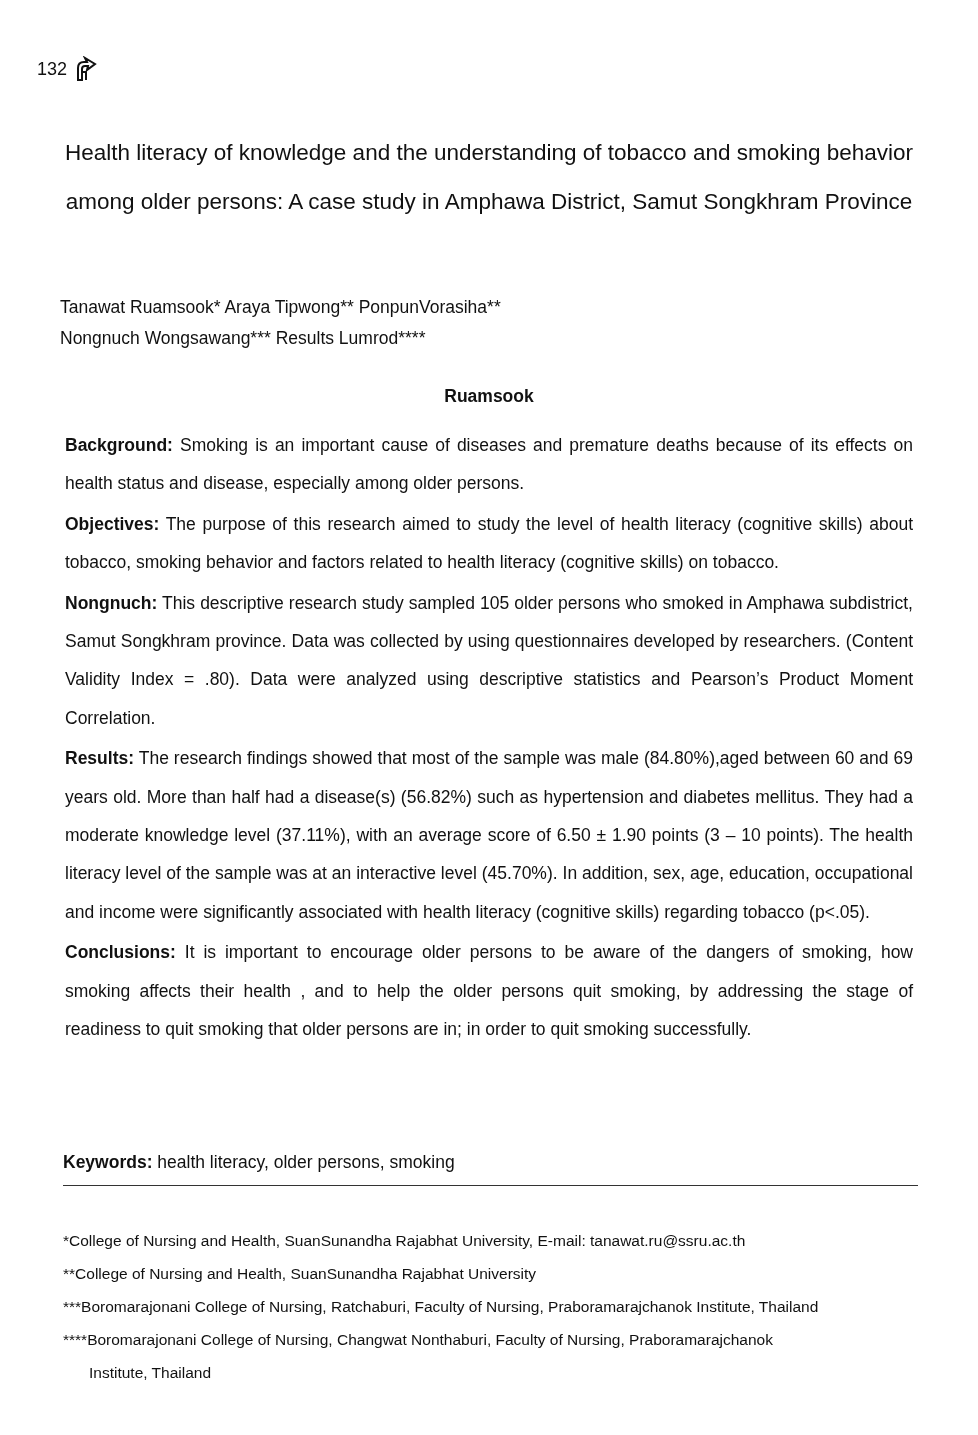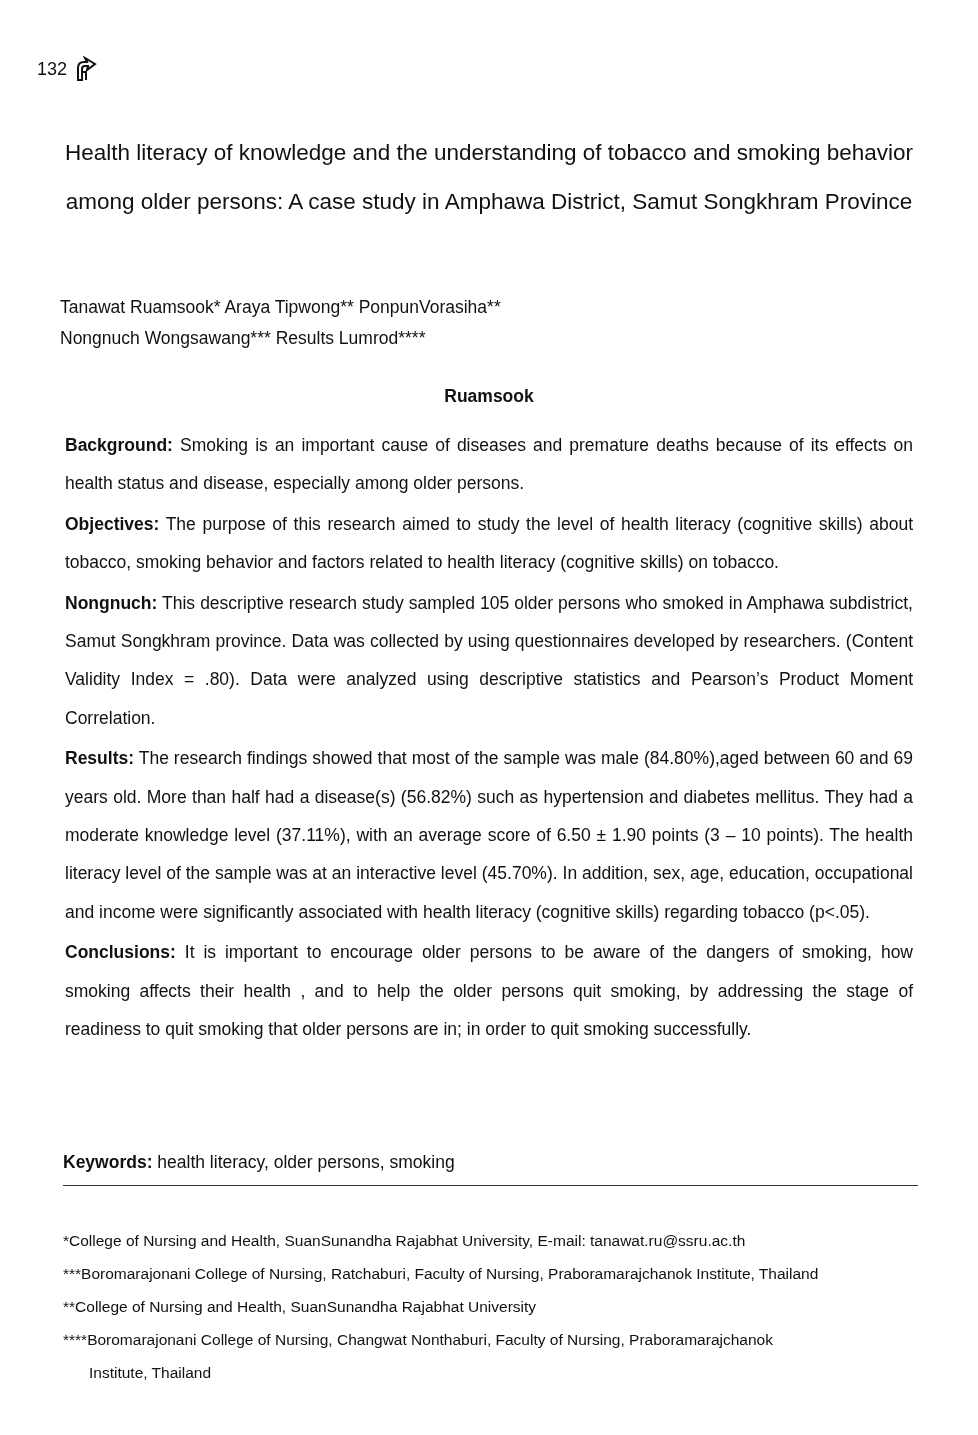--- a/index.html
+++ b/index.html
@@ -46,17 +46,17 @@
   <p><b>Results:</b><span> The research findings showed that most of the sample was male (84.80%),aged between 60 and 69 years old. More than half had a disease(s) (56.82%) such as hypertension and diabetes mellitus. They had a moderate knowledge level (37.11%), with an average score of 6.50 ± 1.90 points (3 – 10 points). The health literacy level of the sample was at an interactive level (45.70%). In addition, sex, age, education, occupational and income were significantly associated  with health literacy (cognitive skills) regarding tobacco (p&lt;.05).</span></p>
   <p><b>Conclusions:</b><span> It is important to encourage older persons to be aware of the dangers of smoking, how smoking affects their health , and to help the older persons quit smoking, by addressing the stage of readiness to quit smoking that older persons are in; in order to quit smoking successfully.</span></p>
 </div>
 
 <div class="kw"><b>Keywords:</b><span> health literacy, older persons, smoking</span></div>
 
 <div class="rule"></div>
 
 <div class="fn">
   <div>*College of Nursing and Health, SuanSunandha Rajabhat University, E-mail: tanawat.ru@ssru.ac.th</div>
+  <div>**College of Nursing and Health, SuanSunandha Rajabhat University</div>
   <div>***Boromarajonani College of Nursing, Ratchaburi, Faculty of Nursing, Praboramarajchanok Institute, Thailand</div>
-  <div>**College of Nursing and Health, SuanSunandha Rajabhat University</div>
   <div>****Boromarajonani College of Nursing, Changwat Nonthaburi, Faculty of Nursing, Praboramarajchanok</div>
   <div class="indent">Institute, Thailand</div>
 </div>
 
 </body></html>

